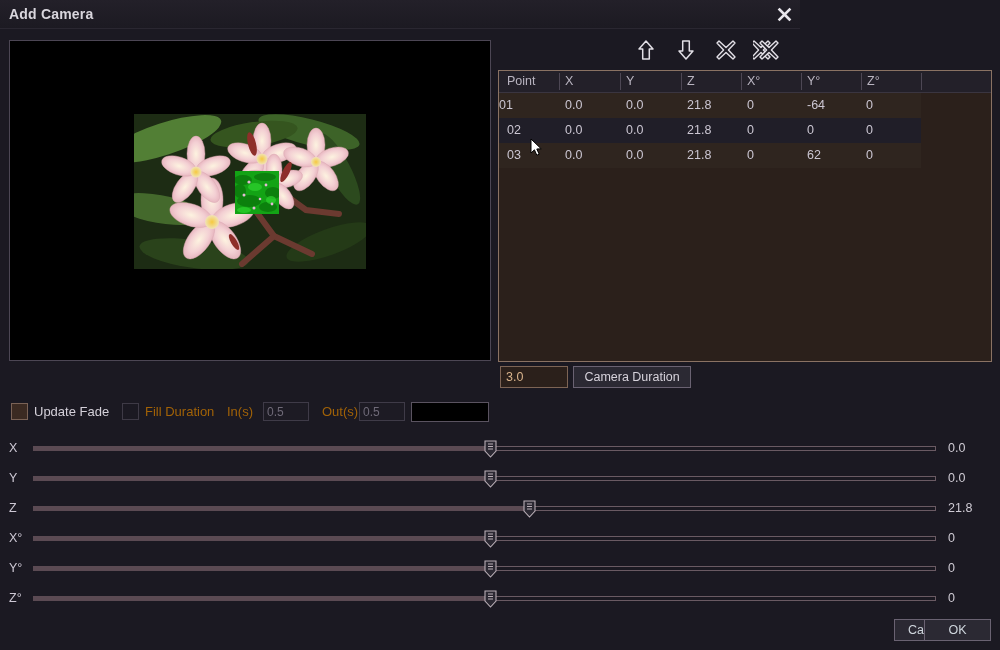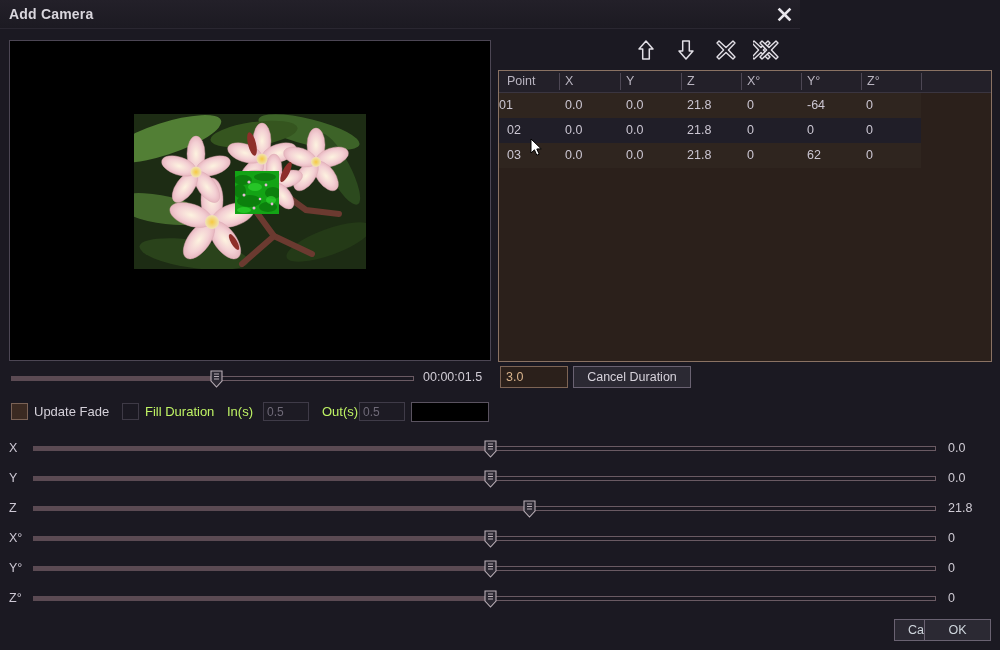--- a/index.html
+++ b/index.html
@@ -65,21 +65,21 @@
 
   
   .fade-row { position: absolute; left: 0; top: 402px; width: 492px; height: 20px; }
   .chk {
     position: absolute; top: 1px; width: 17px; height: 17px;
     border: 1px solid #6b5a52;
   }
   .chk.checked { background: #3b2a22; border-color: #7a6256; }
   .chk.disabled { background: transparent; border-color: #3e3a46; }
   .lbl { position: absolute; top: 2px; font-size: 13px; color: #d4d0d9; }
-  .lbl.dim { color: #bef264; text-align: right; }
+  .lbl.dim { color: #a16207; text-align: right; }
   .small-input {
     position: absolute; top: 0px; width: 46px; height: 19px;
     border: 1px solid #3f3b48; background: #1d1b24;
     color: #6f6a78; font-size: 12px; padding: 1px 3px;
     font-family: "Liberation Sans", sans-serif;
   }
   .color-swatch {
     position: absolute; left: 411px; top: 0px; width: 78px; height: 20px;
     background: #000; border: 1px solid #5a5360; cursor: pointer;
   }
@@ -283,31 +283,20 @@
             <circle cx="9" cy="24" r="1.5"></circle>
               <circle cx="25" cy="28" r="1.3"></circle>
             <circle cx="37" cy="33" r="1.4"></circle>
               <circle cx="19" cy="37" r="1.5"></circle>
           </g>
         </svg>
       </div>
     </div>
   </div>
 
-  <div class="timeline-row">
-    <div class="tl-track"></div>
-    <div class="tl-fill"></div>
-    <div class="tl-handle">
-      <svg width="13" height="18" viewBox="0 0 13 18">
-        <path d="M1 1 H12 V11 L6.5 17 L1 11 Z" fill="#2b2832" stroke="#b9aeb6" stroke-width="1.1"></path>
-        <path d="M4 4 H9 M4 6.5 H9 M4 9 H9" stroke="#b9aeb6" stroke-width="1"></path>
-      </svg>
-    </div>
-    <div class="tl-time">00:00:01.5</div>
-  </div>
 
   <div class="fade-row">
     <div class="chk checked" style="left:11px;"></div>
     <div class="lbl" style="left:34px;">Update Fade</div>
     <div class="chk disabled" style="left:122px;"></div>
     <div class="lbl dim" style="left:145px;">Fill Duration</div>
     <div class="lbl dim" style="left:227px;">In(s)</div>
     <input class="small-input" style="left: 263px;" readonly="" value="0.5">
     <div class="lbl dim" style="left:322px;">Out(s)</div>
     <input class="small-input" style="left: 359px;" readonly="" value="0.5">
@@ -379,21 +368,21 @@
       <div class="td" style="left:66px;">0.0</div>
       <div class="td" style="left:127px;">0.0</div>
       <div class="td" style="left:188px;">21.8</div>
       <div class="td" style="left:248px;">0</div>
       <div class="td" style="left:308px;">62</div>
       <div class="td" style="left:367px;">0</div>
     </div>
   </div>
 
   <input class="dur-input" value="3.0" style="">
-  <div class="dur-btn">Cancel Duration</div>
+  <div class="dur-btn">Camera Duration</div>
 
   <div class="axis-row" style="top:438px;">
     <div class="axis-label">X</div>
     <div class="axis-track"></div>
     <div class="axis-fill" style="width:457px;"></div>
     <div class="axis-handle" style="left:484px;">
       <svg width="13" height="18" viewBox="0 0 13 18">
           <path d="M1 1 H12 V11 L6.5 17 L1 11 Z" fill="#2b2832" stroke="#b9aeb6" stroke-width="1.1"></path>
           <path d="M4 4 H9 M4 6.5 H9 M4 9 H9" stroke="#b9aeb6" stroke-width="1"></path>
         </svg>

